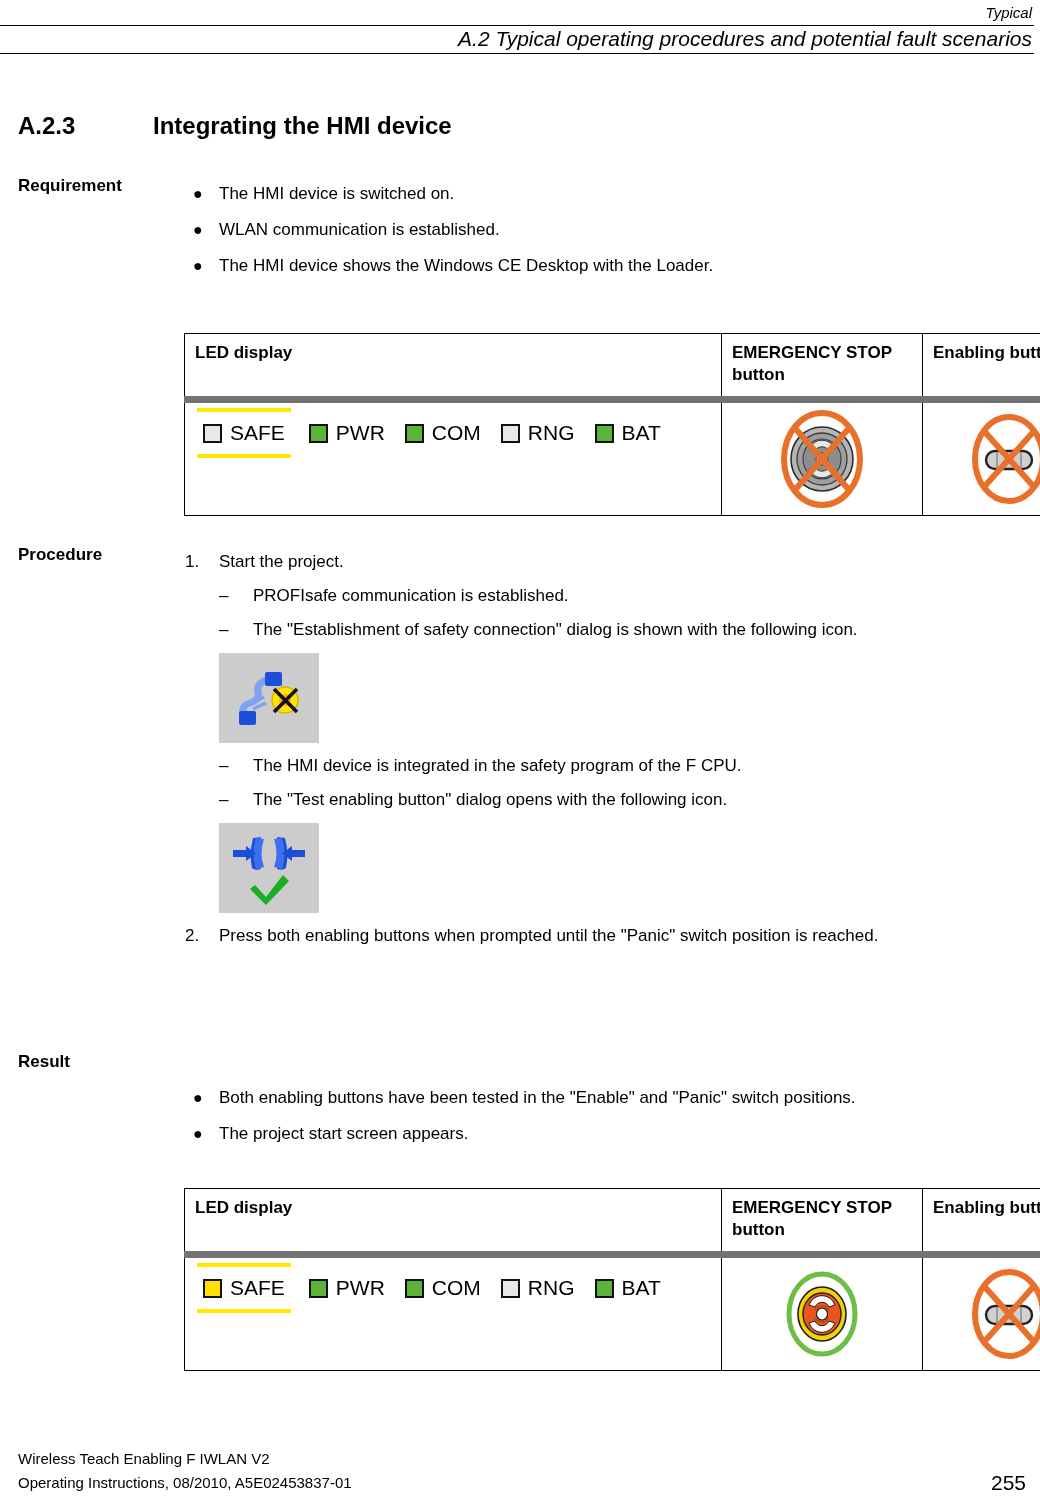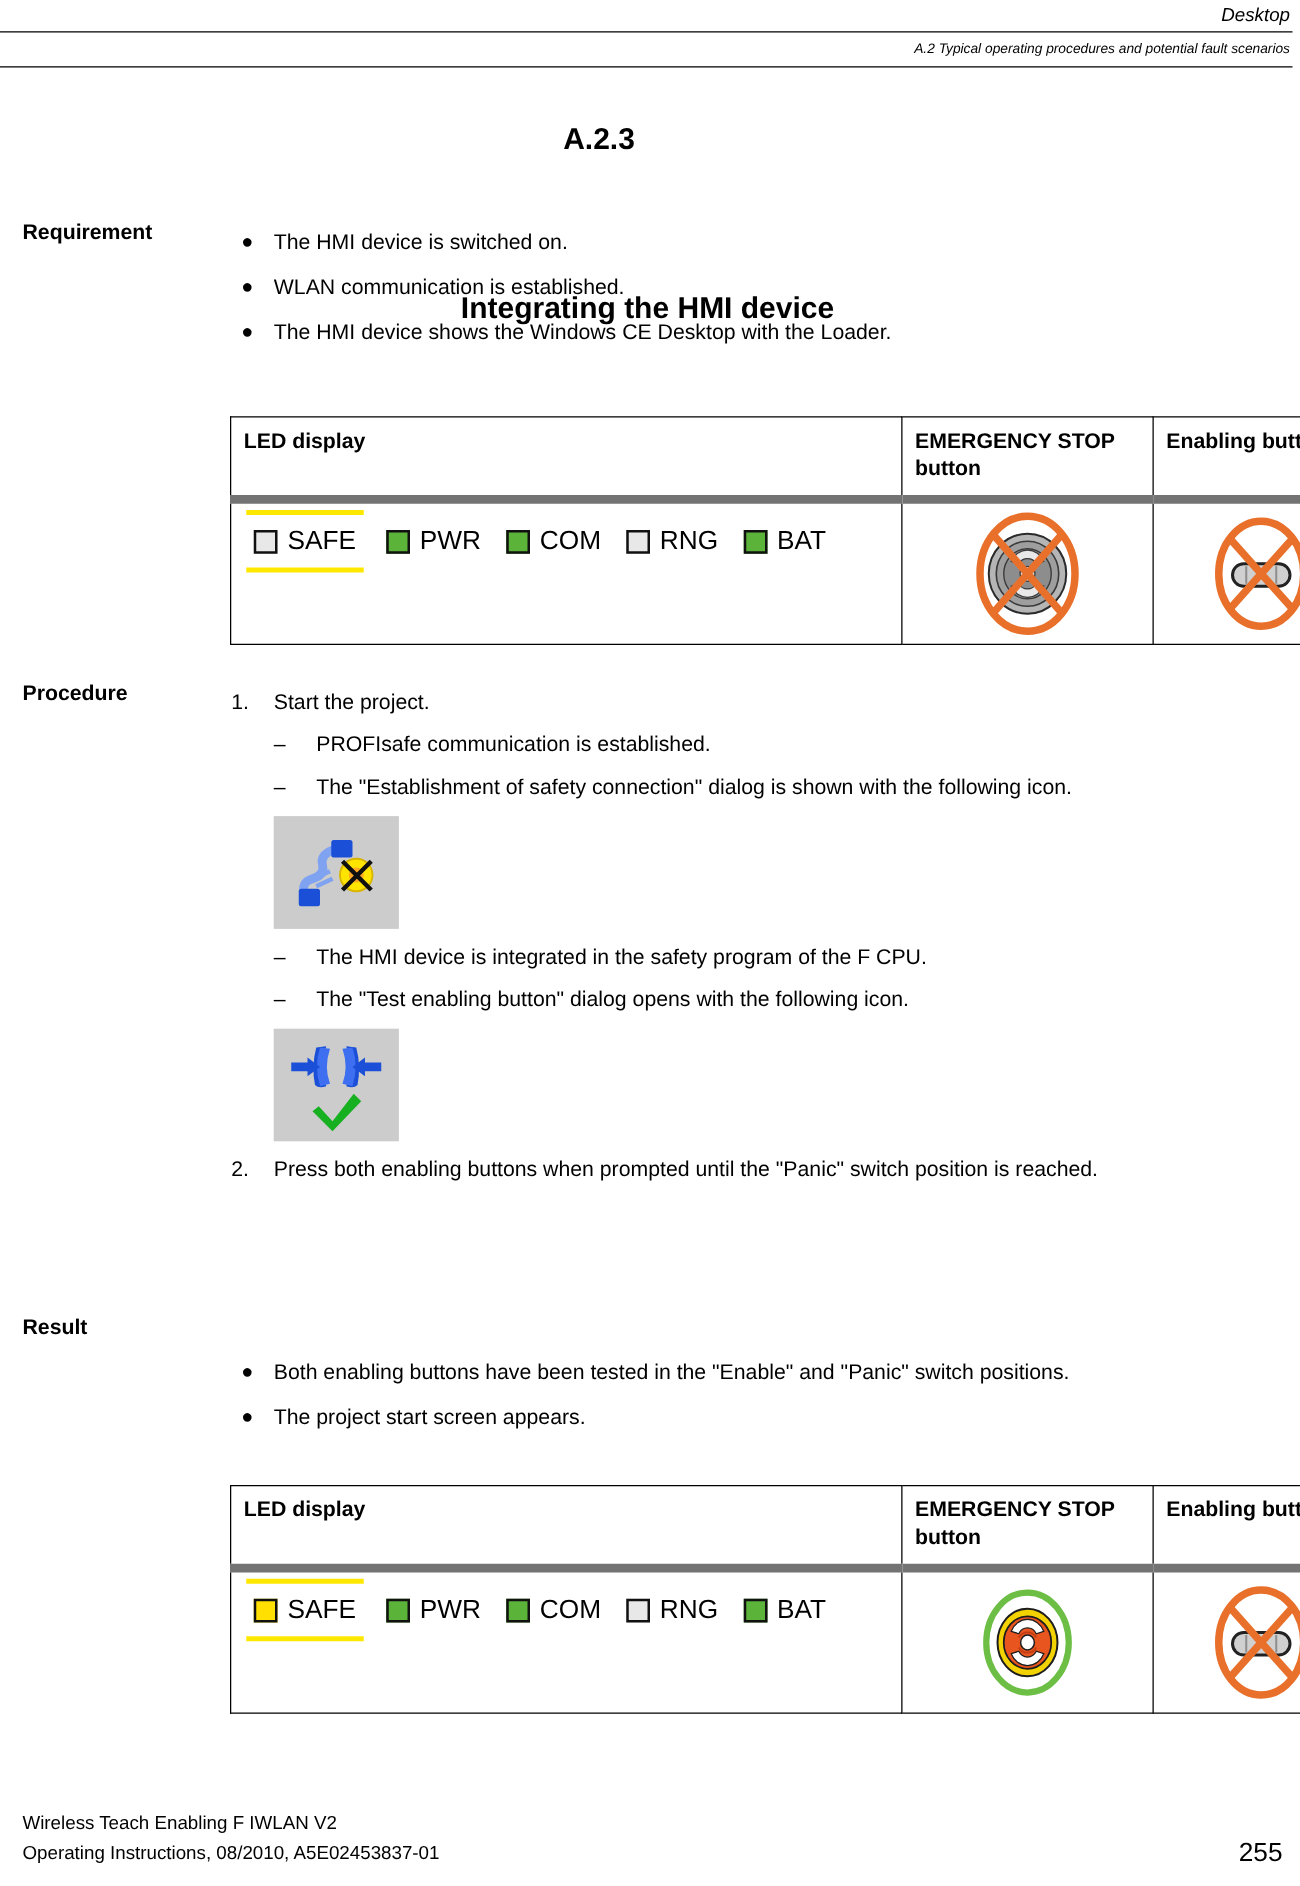--- a/index.html
+++ b/index.html
@@ -30,39 +30,38 @@
     padding-right: 2px;
     padding-top: 4px;
   }
   .hdr-rule-top {
     border-top: 1.6px solid #000;
     margin-top: 3px;
   }
   .hdr-line2 {
     text-align: right;
     font-style: italic;
-    font-size: 11px;
+    font-size: 21px;
     line-height: 20px;
     padding-top: 3px;
     padding-right: 2px;
   }
   .hdr-rule-bottom {
     border-top: 1.6px solid #000;
     margin-top: 4px;
   }
 
   
   .section-heading {
     position: absolute;
     left: 18px;
-    top: 98px;
+    top: 112px;
     width: 1000px;
     display: flex;
-    align-items: center;
-    flex-direction: column;
+    align-items: flex-start;
   }
   .sec-num {
     font-size: 24px;
     font-weight: bold;
     width: 135px;
     flex: 0 0 135px;
   }
   .sec-title {
     font-size: 24px;
     font-weight: bold;
@@ -238,21 +237,21 @@
   }
   .footer-page {
     font-size: 21px;
     font-weight: normal;
   }
 </style>
 </head>
 <body>
 
 <div class="page-header">
-  <div class="hdr-line1">Desktop</div>
+  <div class="hdr-line1">Typical</div>
   <div class="hdr-rule-top"></div>
   <div class="hdr-line2">A.2 Typical operating procedures and potential fault scenarios</div>
   <div class="hdr-rule-bottom"></div>
 </div>
 
 <div class="section-heading">
   <div class="sec-num">A.2.3</div>
   <div class="sec-title">Integrating the HMI device</div>
 </div>
 

